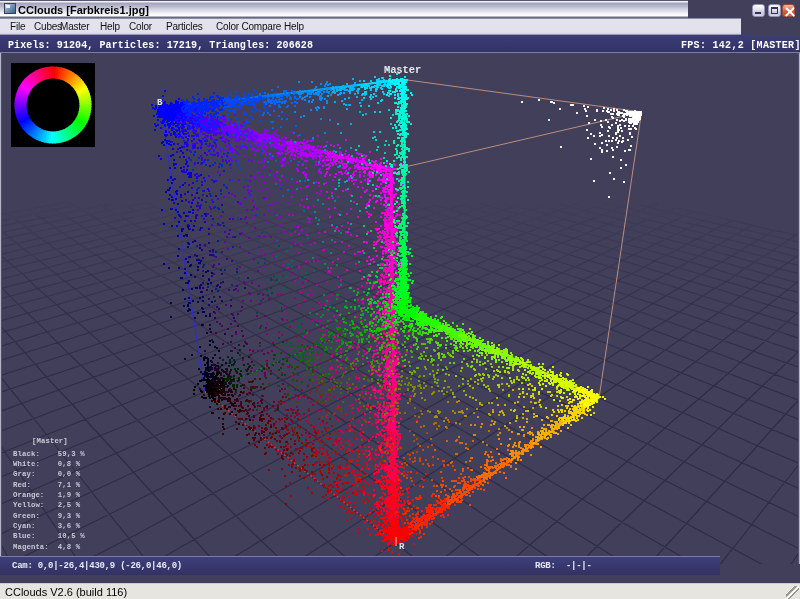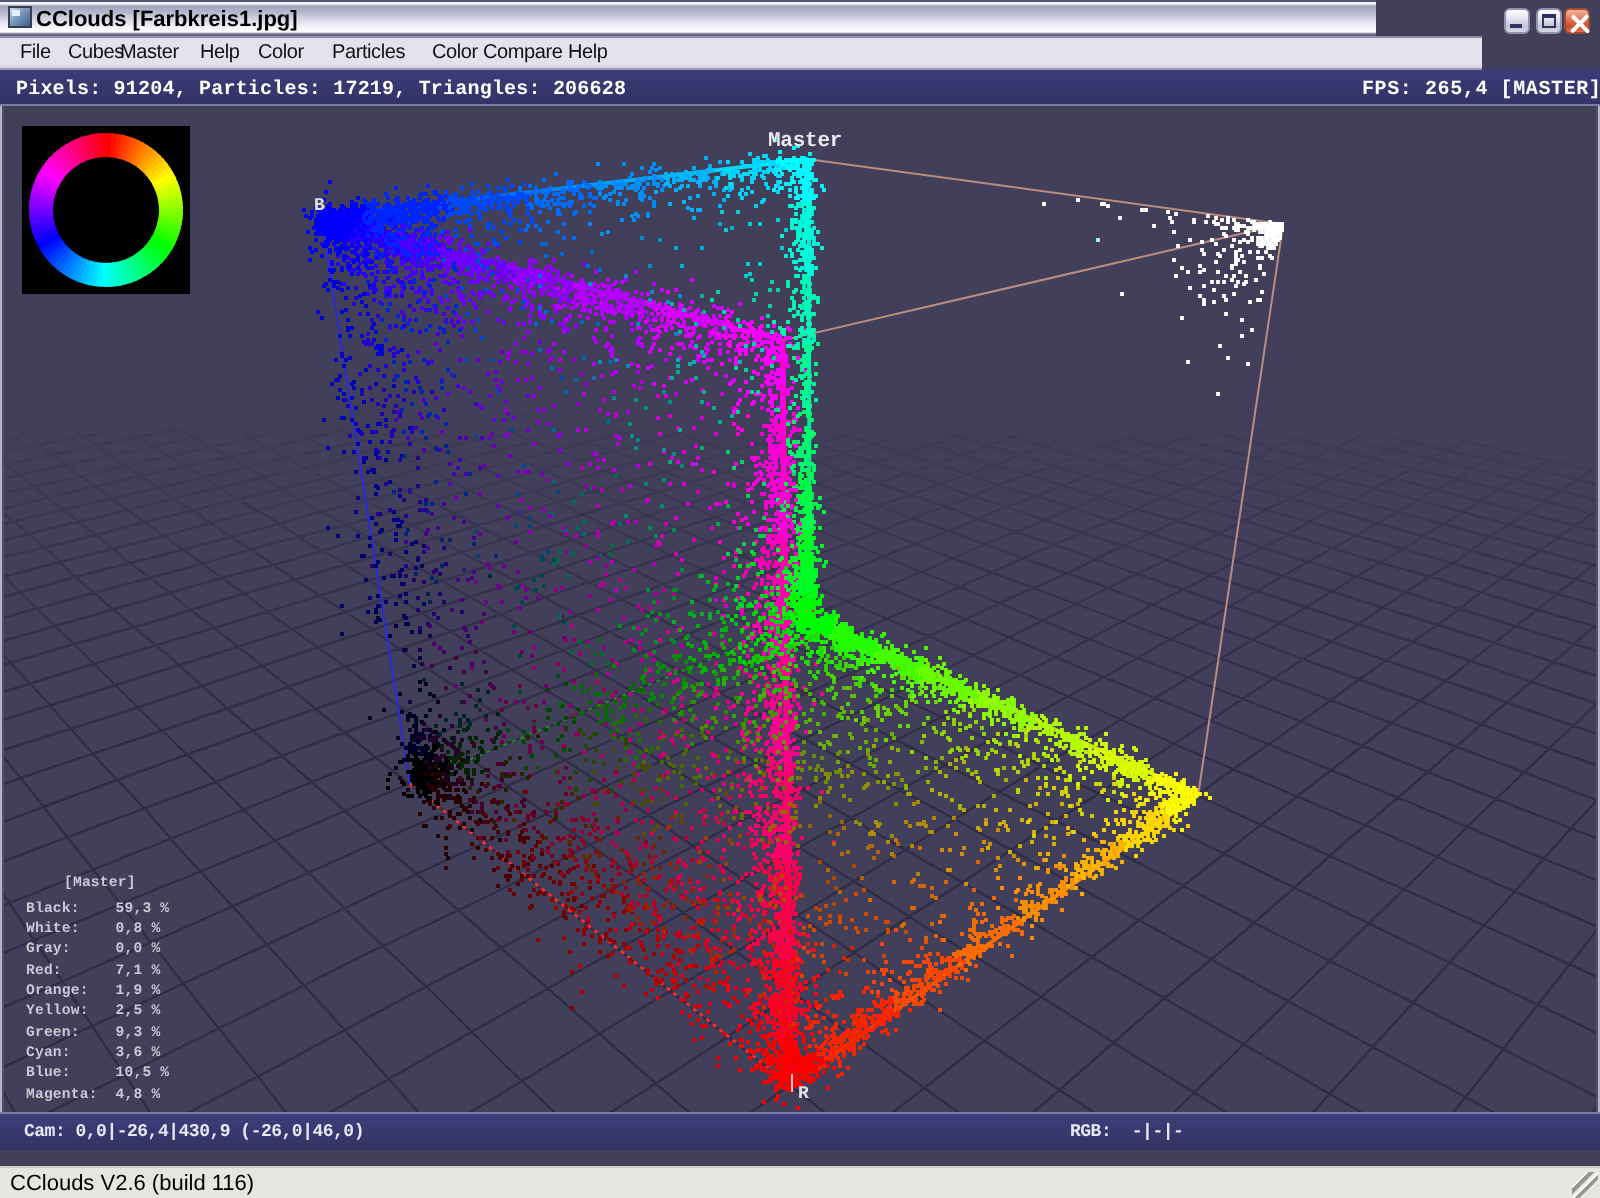--- a/index.html
+++ b/index.html
@@ -19,21 +19,21 @@
 .xmark:after{transform:rotate(-45deg);}
 .menubar{position:absolute;left:0;top:18px;width:741px;height:17px;background:linear-gradient(#e2e1ec 0 13px,#cfcfdc 16px);border-top:1px solid #8e8ea8;border-bottom:1px solid #9a9ab2;}
 .menubar span{position:absolute;top:2px;font-size:10px;letter-spacing:-0.2px;color:#111;}
 .topstatus{position:absolute;left:0;top:35px;width:800px;height:18px;
  background:linear-gradient(#3c3c78,#333367);border-bottom:1px solid #7c7ca0;}
 .mono{font-family:"Liberation Mono",monospace;font-weight:bold;}
 .topstatus div{position:absolute;top:4.5px;font-size:10px;color:#fff;letter-spacing:0.1px;white-space:pre;}
 .viewport{position:absolute;left:2px;top:53px;width:796px;height:511px;background:#423f5a;}
 .vleft{position:absolute;left:0;top:53px;width:2px;height:511px;background:linear-gradient(90deg,#b4b4c8 0 1px,#504e68 1px 2px);}
 .vright{position:absolute;right:0;top:53px;width:2px;height:511px;background:linear-gradient(90deg,#504e68 0 1px,#b4b4c8 1px 2px);}
-.cambar{position:absolute;left:0;top:556px;width:800px;height:19px;
+.cambar{position:absolute;left:0;top:556px;width:720px;height:19px;
  background:linear-gradient(#3e3e7b,#323263);border-top:1px solid #7c7ca6;}
 .cambar div{position:absolute;top:3.5px;font-size:9px;color:#e8e8f4;letter-spacing:-0.25px;white-space:pre;}
 .bottombar{position:absolute;left:0;top:583px;width:800px;height:16px;background:#e7e5df;border-top:1px solid #cdccc6;padding-left:36px;}
 .bottombar .txt{position:absolute;left:5px;top:2px;font-size:11px;color:#000;}
 .grip{position:absolute;right:1px;top:2px;width:13px;height:13px;
  background:
  linear-gradient(135deg,#0000 0 9px,#fff 9px 10px,#9a978f 10px 12px,#0000 12px),
  linear-gradient(135deg,#0000 0 5px,#fff 5px 6px,#9a978f 6px 8px,#0000 8px 9px,#fff 9px 10px,#9a978f 10px 12px,#0000 12px);}
 svg text{font-family:"Liberation Mono",monospace;font-weight:bold;}
 </style></head>
@@ -435,21 +435,21 @@
     <span style="left:34px">Cubes</span>
     <span style="left:60px">Master</span>
  <span style="left:100px">Help</span>
     <span style="left:129px">Color</span>
     <span style="left:166px">Particles</span>
  <span style="left:216px">Color Compare</span>
     <span style="left:284px">Help</span>
 </div>
 <div class="topstatus mono">
  <div style="left:8px">Pixels: 91204, Particles: 17219, Triangles: 206628</div>
- <div style="left:681px;letter-spacing:0.3px">FPS: 265,4 [MASTER]</div>
+ <div style="left:681px;letter-spacing:0.3px">FPS: 142,2 [MASTER]</div>
 </div>
 <div class="cambar mono">
  <div style="left:12px">Cam: 0,0|-26,4|430,9 (-26,0|46,0)</div>
  <div style="left:535px">RGB:  -|-|-</div>
 </div>
 <div class="bottombar">
     <div class="txt">CClouds V2.6 (build 116)</div>
     <div class="grip"></div>
   </div>
 

